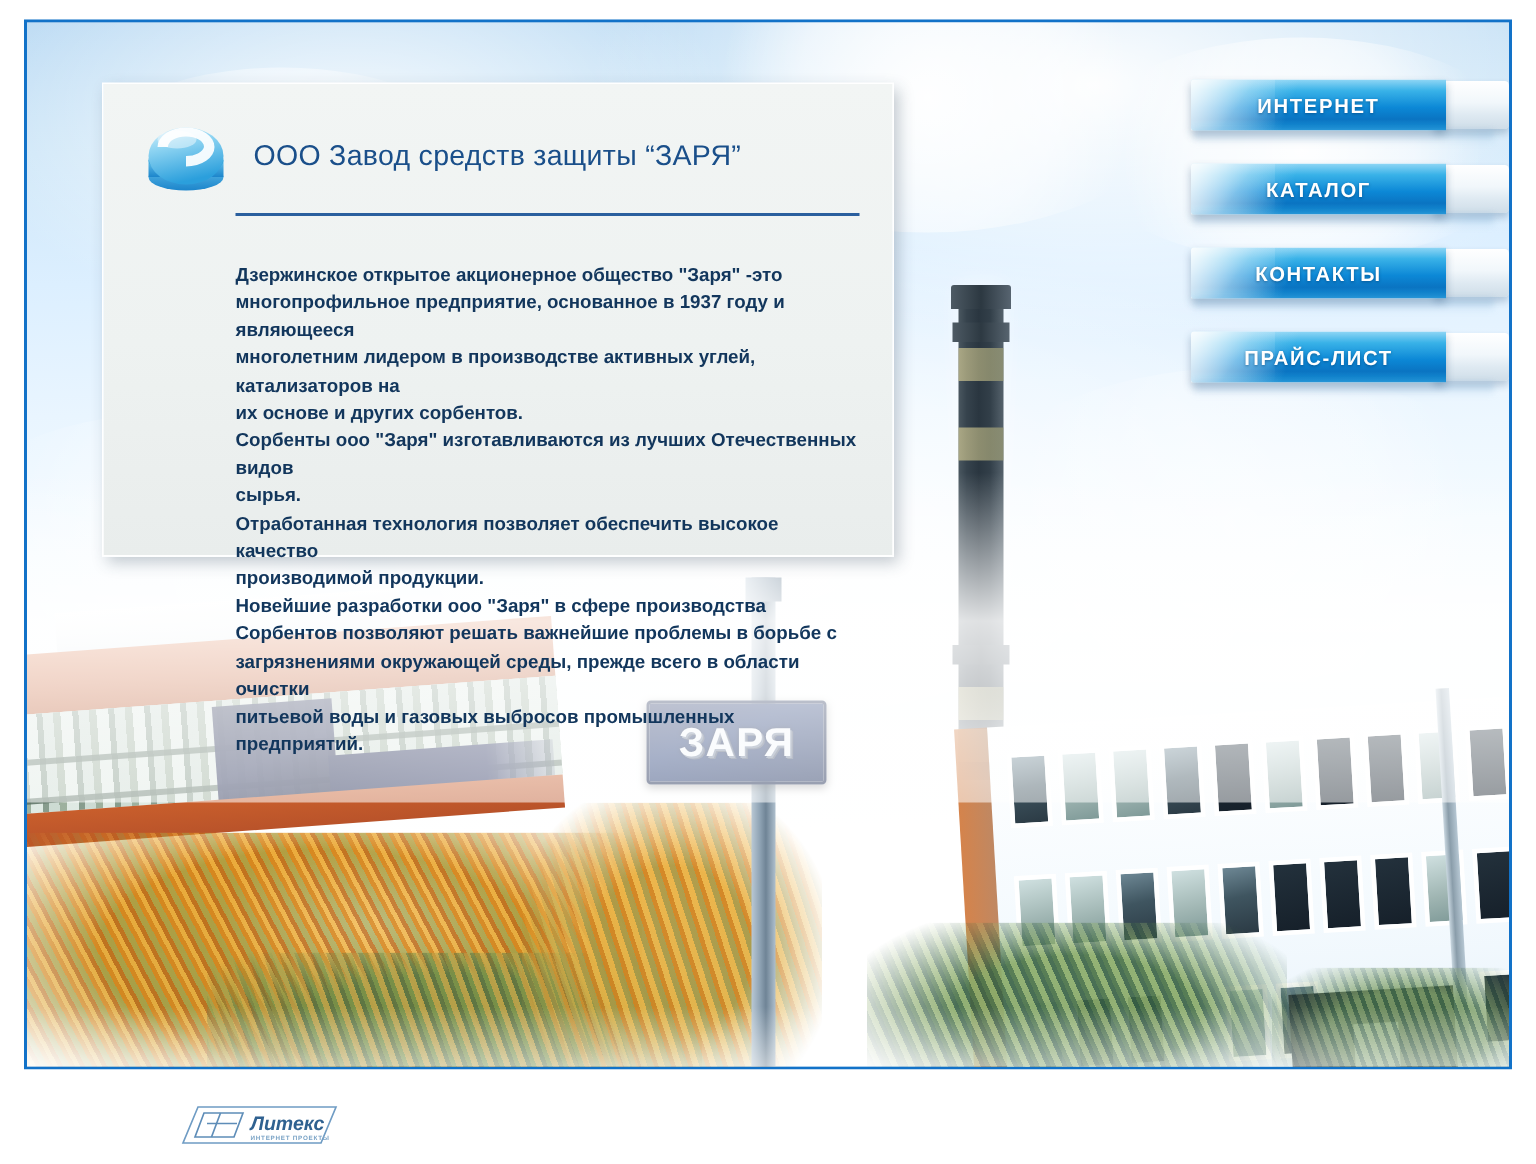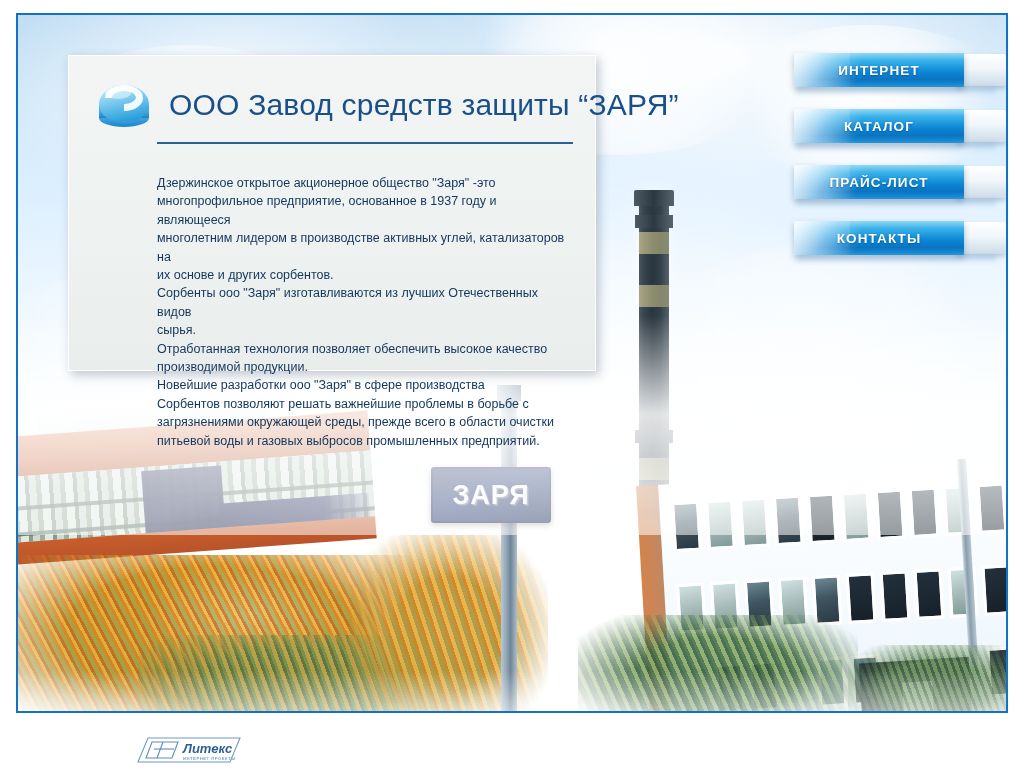--- a/index.html
+++ b/index.html
@@ -316,36 +316,36 @@
     display: flex;
     align-items: center;
     gap: 14px;
     margin-bottom: 6px;
   }
   .logo-mark {
     width: 62px; height: 62px; flex: 0 0 62px;
     position: relative;
   }
   .panel-title {
-    font-size: 30px;
+    font-size: 19px;
     color: #1a4f8a;
     font-weight: normal;
     letter-spacing: .2px;
     white-space: nowrap;
   }
   .rule {
     height: 2px;
     background: #2a5f9e;
     margin: 6px 0 12px 64px;
   }
   .body-text {
     font-size: 12.5px;
     line-height: 18.4px;
     color: #12365c;
-    font-weight: normal;
+    font-weight: bold;
     margin-left: 64px;
     white-space: pre-line;
     margin-top: 30px;
   }
 
   
   .site-url {
     position: absolute;
     left: 168px;
     top: 369px;
@@ -419,21 +419,21 @@
 
   
   .footer {
     position: absolute;
     left: 0; top: 713px;
     width: 1024px; height: 63px;
     background: #ffffff;
   }
   .footer-inner {
     position: absolute;
-    left: 136px; top: 22px;
+    left: 120px; top: 22px;
     display: flex;
     align-items: flex-start;
     gap: 26px;
   }
   .litex-logo {
     position: relative;
     width: 106px; height: 30px;
   }
   .copyright {
     font-size: 12.5px;
@@ -594,28 +594,28 @@
       <div class="nav-btn">
         <div class="tail"></div>
         <div class="body"></div>
         <div class="label">КАТАЛОГ</div>
         <div class="underglow"></div>
       </div>
 
       <div class="nav-btn">
         <div class="tail"></div>
         <div class="body"></div>
-        <div class="label">ПРАЙС-ЛИСТ</div>
+        <div class="label">КОНТАКТЫ</div>
         <div class="underglow"></div>
       </div>
 
       <div class="nav-btn">
         <div class="tail"></div>
         <div class="body"></div>
-        <div class="label">КОНТАКТЫ</div>
+        <div class="label">ПРАЙС-ЛИСТ</div>
         <div class="underglow"></div>
       </div>
 
     </nav>
   </div>
 
   <footer class="footer">
     <div class="footer-inner">
 
       <a class="litex-logo" href="#">

